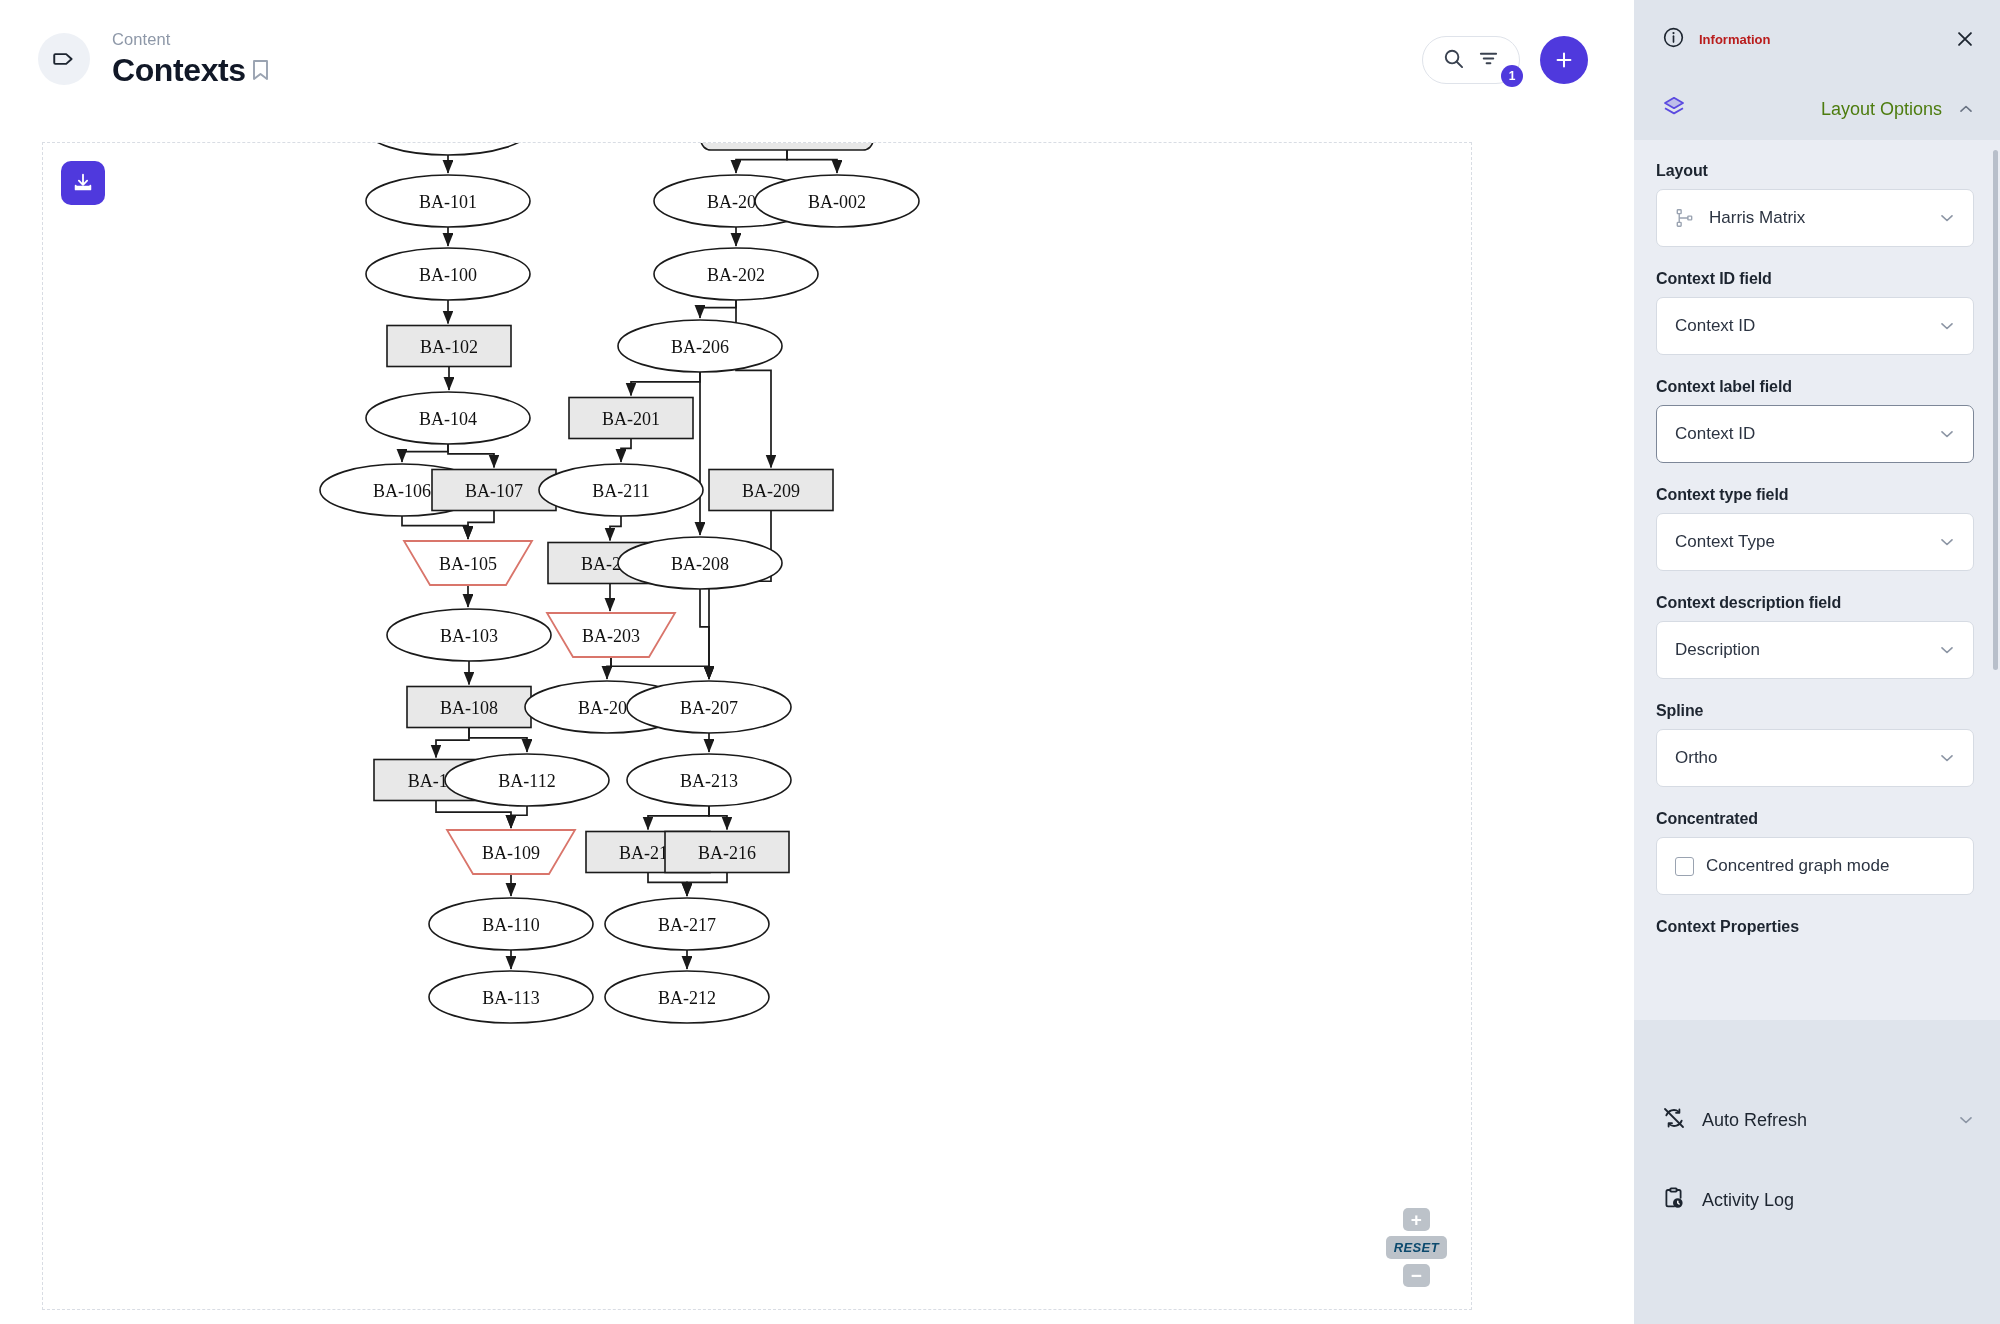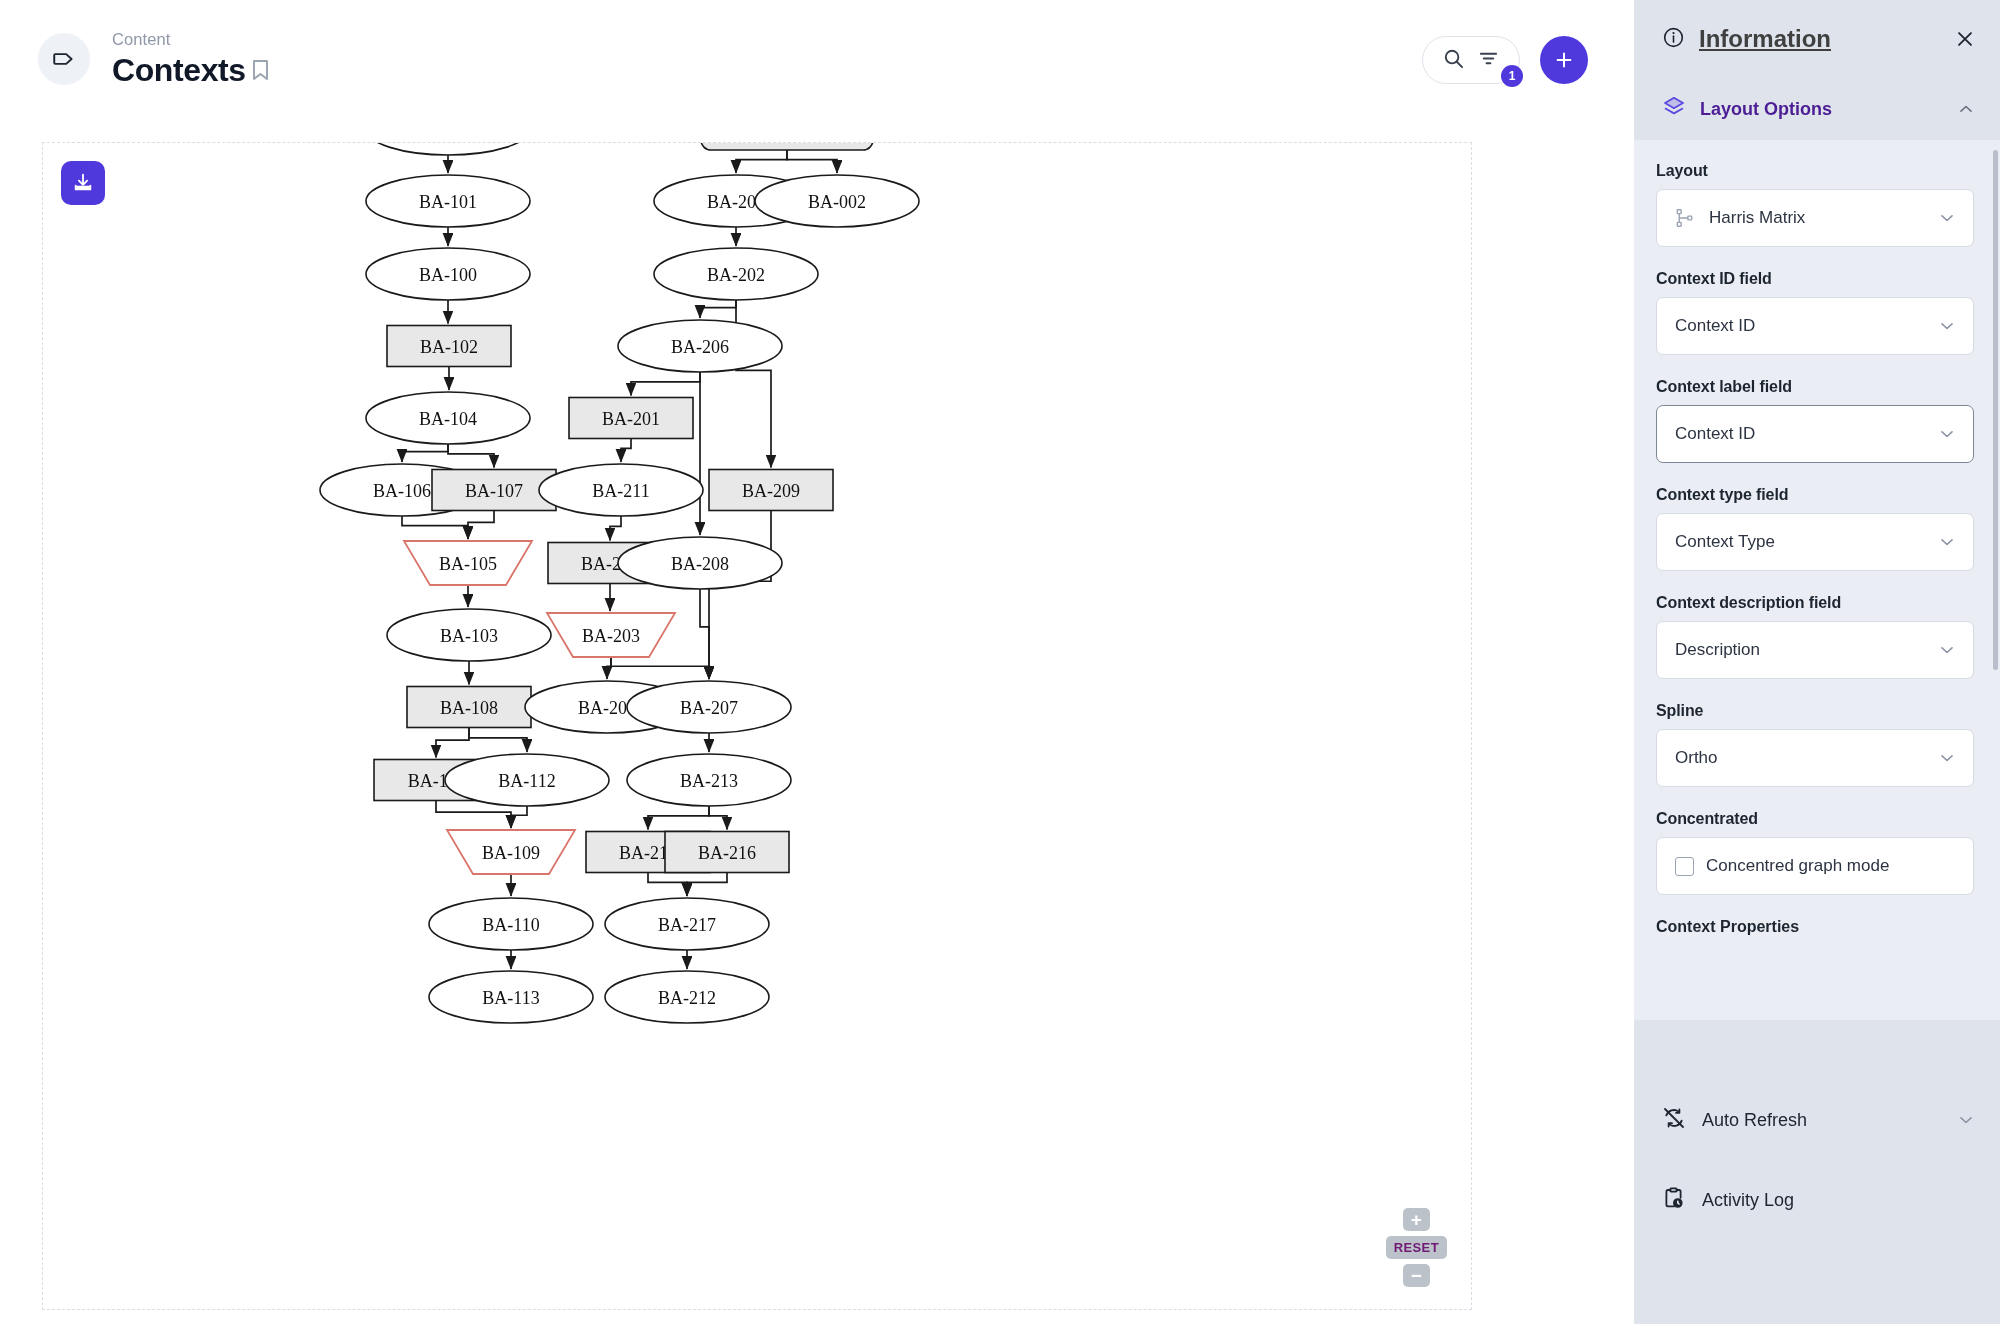--- a/index.html
+++ b/index.html
@@ -94,25 +94,25 @@
   }
   .zbtn {
     width: 27px; height: 23px; border-radius: 5px;
     background: #bcc2c9; color: #ffffff;
     display: flex; align-items: center; justify-content: center;
     font-size: 19px; font-weight: 700; line-height: 1;
     cursor: pointer; border: none;
   }
   .zreset {
     height: 23px; border-radius: 5px;
-    background: #bcc2c9; color: #701a75;
+    background: #bcc2c9; color: #0c4a6e;
     font-size: 13px; font-weight: 700; letter-spacing: .4px;
     padding: 0 8px;
     display: flex; align-items: center; justify-content: center;
-    cursor: pointer; border: none;
+    cursor: pointer; border: none; font-style: italic;
   }
 
   .graph-svg { position: absolute; left: 0; top: 0; }
   .nd-label {
     font-family: "Liberation Serif", serif;
     font-size: 18px;
     fill: #111111;
     text-anchor: middle;
     dominant-baseline: central;
   }
@@ -128,30 +128,30 @@
     width: 366px; height: 1324px;
     background: #dfe4ec;
     flex: 0 0 auto;
     overflow: hidden;
   }
   .panel-head {
     height: 78px; display: flex; align-items: center;
     padding: 0 24px 0 28px; gap: 14px;
   }
   .panel-head .ptitle {
-    font-size: 24px; font-weight: 600; color: #404040; flex: 1; text-decoration: underline;
+    font-size: 13px; font-weight: 600; color: #b91c1c; flex: 1;
   }
   .close-x { cursor: pointer; display: flex; align-items: center; }
 
   .section-head {
     height: 62px; display: flex; align-items: center;
     padding: 0 24px 0 28px; gap: 14px; cursor: pointer;
   }
   .section-head .shtitle {
-    font-size: 18px; font-weight: 700; color: #4c1d95; flex: 1;
+    font-size: 18px; font-weight: 400; color: #4d7c0f; flex: 1; text-align: right;
   }
   .chev { display: flex; align-items: center; }
 
   .panel-body {
     position: absolute;
     left: 0; top: 140px;
     width: 366px; height: 880px;
     background: #eaedf3;
     padding: 22px 26px 10px 22px;
     overflow: hidden;

